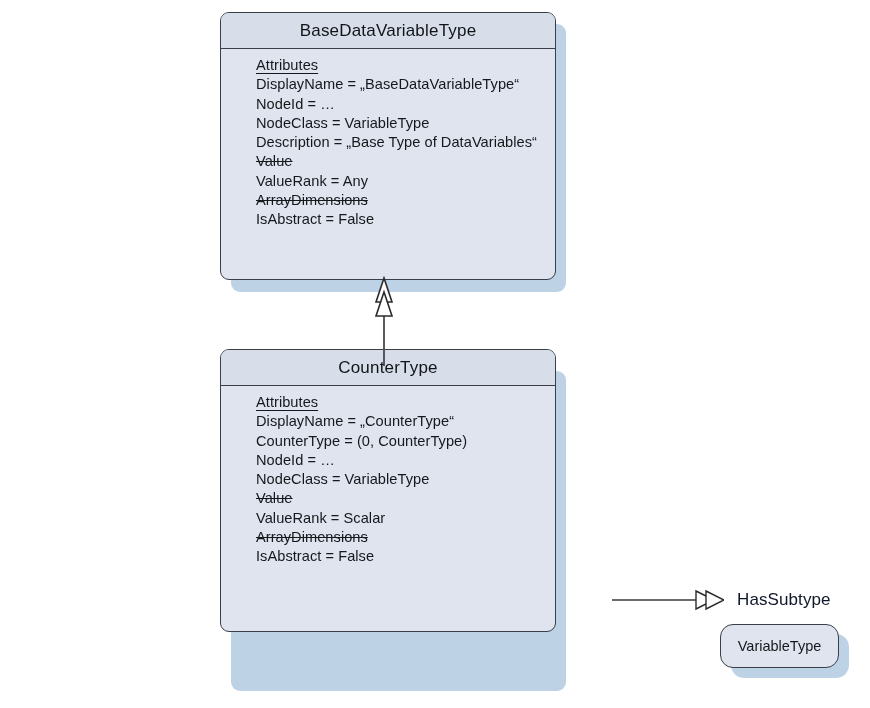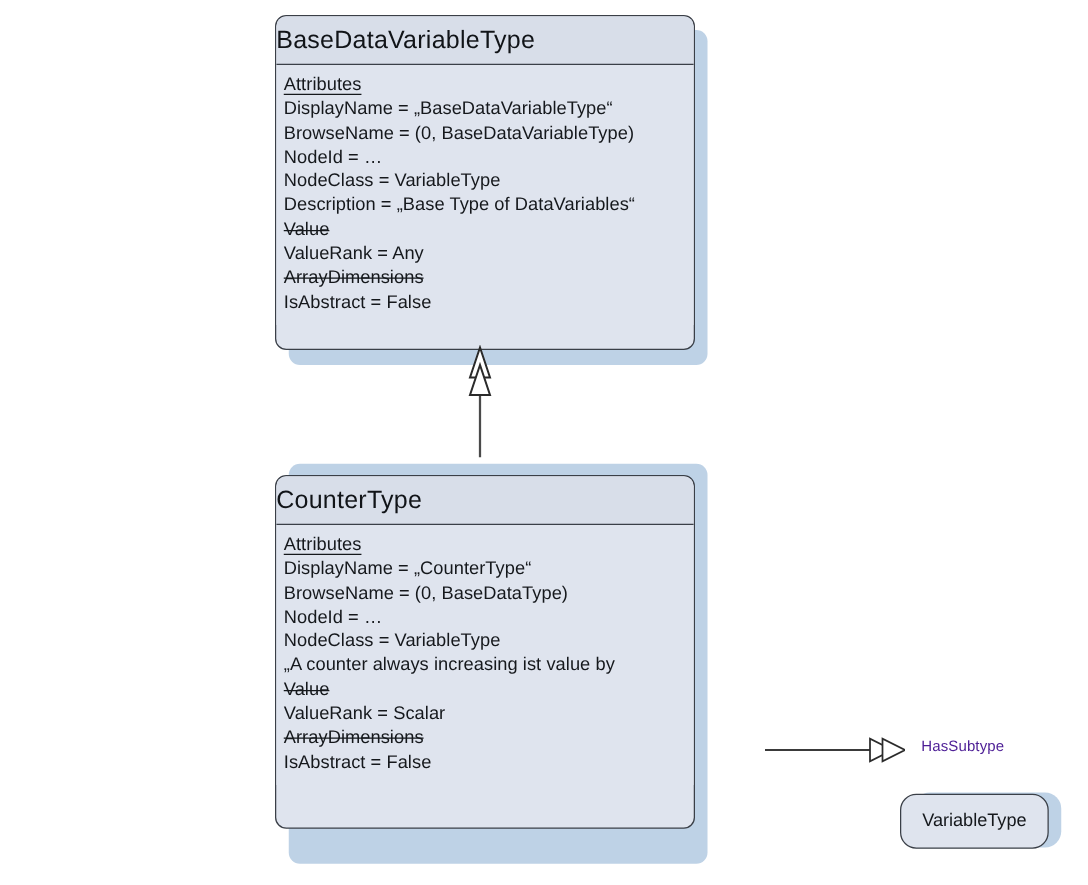--- a/index.html
+++ b/index.html
@@ -29,31 +29,32 @@
   .uml-shadow {
     position: absolute;
     background: #bed2e6;
     border-radius: 9px;
     z-index: 0;
   }
   .uml-header {
     box-sizing: border-box;
     background: #d8dee9;
     border-bottom: 1.3px solid #3a3f47;
-    text-align: left;
-    font-size: 20px;
+    text-align: center;
+    font-size: 17px;
     letter-spacing: 0.2px;
     line-height: 1;
     padding: 9px 0 9px 0;
     color: #111418;
   }
   .uml-body {
     box-sizing: border-box;
     padding: 7px 0 8px 6px;
     background: #dfe4ee;
+    margin-left: 29px;
   }
   .attr-line {
     font-size: 14.6px;
     line-height: 19.3px;
     white-space: pre;
     color: #15181c;
     letter-spacing: 0.05px;
   }
   .attr-line.underline {
     text-decoration: underline;
@@ -70,85 +71,82 @@
     z-index: 2;
     pointer-events: none;
   }
 
   
   .legend-arrow-wrap {
     position: absolute;
   }
   .legend-label {
     position: absolute;
-    font-size: 12px;
+    font-size: 17px;
     line-height: 1;
-    color: #4c1d95;
+    color: #0f172a;
     letter-spacing: 0.1px;
     white-space: nowrap;
   }
   .legend-node {
     position: absolute;
     box-sizing: border-box;
     background: #dfe4ee;
     border: 1.2px solid #3a3f47;
     border-radius: 13px;
     display: flex;
     align-items: center;
     justify-content: center;
     font-size: 14.5px;
     color: #15181c;
     z-index: 1;
-    margin-top: 11px;
   }
   .legend-node-shadow {
     position: absolute;
     background: #bed2e6;
     border-radius: 13px;
     z-index: 0;
   }
 </style>
 </head>
 <body>
 
 <div class="uml-shadow" style="left:231px; top:24px; width:335px; height:268px;"></div>
 
 <div class="uml-box" style="left:220px; top:12px; width:336px; height:268px; z-index:1;">
   <div class="uml-header">BaseDataVariableType</div>
   <div class="uml-body">
     <div class="attr-line underline">Attributes</div>
     <div class="attr-line">DisplayName = „BaseDataVariableType“</div>
-    <div class="attr-line">BrowseName = (0, BaseDataVariableType)</div>
     <div class="attr-line">NodeId = …</div>
     <div class="attr-line">NodeClass = VariableType</div>
     <div class="attr-line">Description = „Base Type of DataVariables“</div>
     <div class="attr-line strike">Value</div>
     <div class="attr-line">ValueRank = Any</div>
     <div class="attr-line strike">ArrayDimensions</div>
     <div class="attr-line">IsAbstract = False</div>
   </div>
 </div>
 
 <svg class="connector" style="left:368px; top:276px; width:32px; height:90px;" width="32" height="90" viewBox="0 0 32 90">
   <line x1="16" y1="90" x2="16" y2="26" stroke="#4a4a4a" stroke-width="1.8"></line>
   <polygon points="16,2 8,26 24,26" fill="#ffffff" stroke="#2b2b2b" stroke-width="1.6"></polygon>
   <polygon points="16,16 8,40 24,40" fill="#ffffff" stroke="#2b2b2b" stroke-width="1.6"></polygon>
 </svg>
 
 <div class="uml-shadow" style="left:231px; top:371px; width:335px; height:320px;"></div>
 
-<div class="uml-box" style="left:220px; top:380px; width:336px; height:283px; z-index:1;">
+<div class="uml-box" style="left:220px; top:349px; width:336px; height:283px; z-index:1;">
   <div class="uml-header">CounterType</div>
   <div class="uml-body">
     <div class="attr-line underline">Attributes</div>
     <div class="attr-line">DisplayName = „CounterType“</div>
-    <div class="attr-line">BrowseName = (0, BaseDataType)</div>
+    <div class="attr-line">CounterType = (0, CounterType)</div>
     <div class="attr-line">NodeId = …</div>
     <div class="attr-line">NodeClass = VariableType</div>
-    <div class="attr-line">„A counter always increasing ist value by</div>
     <div class="attr-line strike">Value</div>
     <div class="attr-line">ValueRank = Scalar</div>
     <div class="attr-line strike">ArrayDimensions</div>
     <div class="attr-line">IsAbstract = False</div>
   </div>
 </div>
 
 <svg class="legend-arrow-wrap" style="left:612px; top:588px; width:112px; height:24px;" width="112" height="24" viewBox="0 0 112 24">
   <line x1="0" y1="12" x2="84" y2="12" stroke="#3a3a3a" stroke-width="1.5"></line>
   <polygon points="102,12 84,3 84,21" fill="#ffffff" stroke="#2b2b2b" stroke-width="1.4"></polygon>

